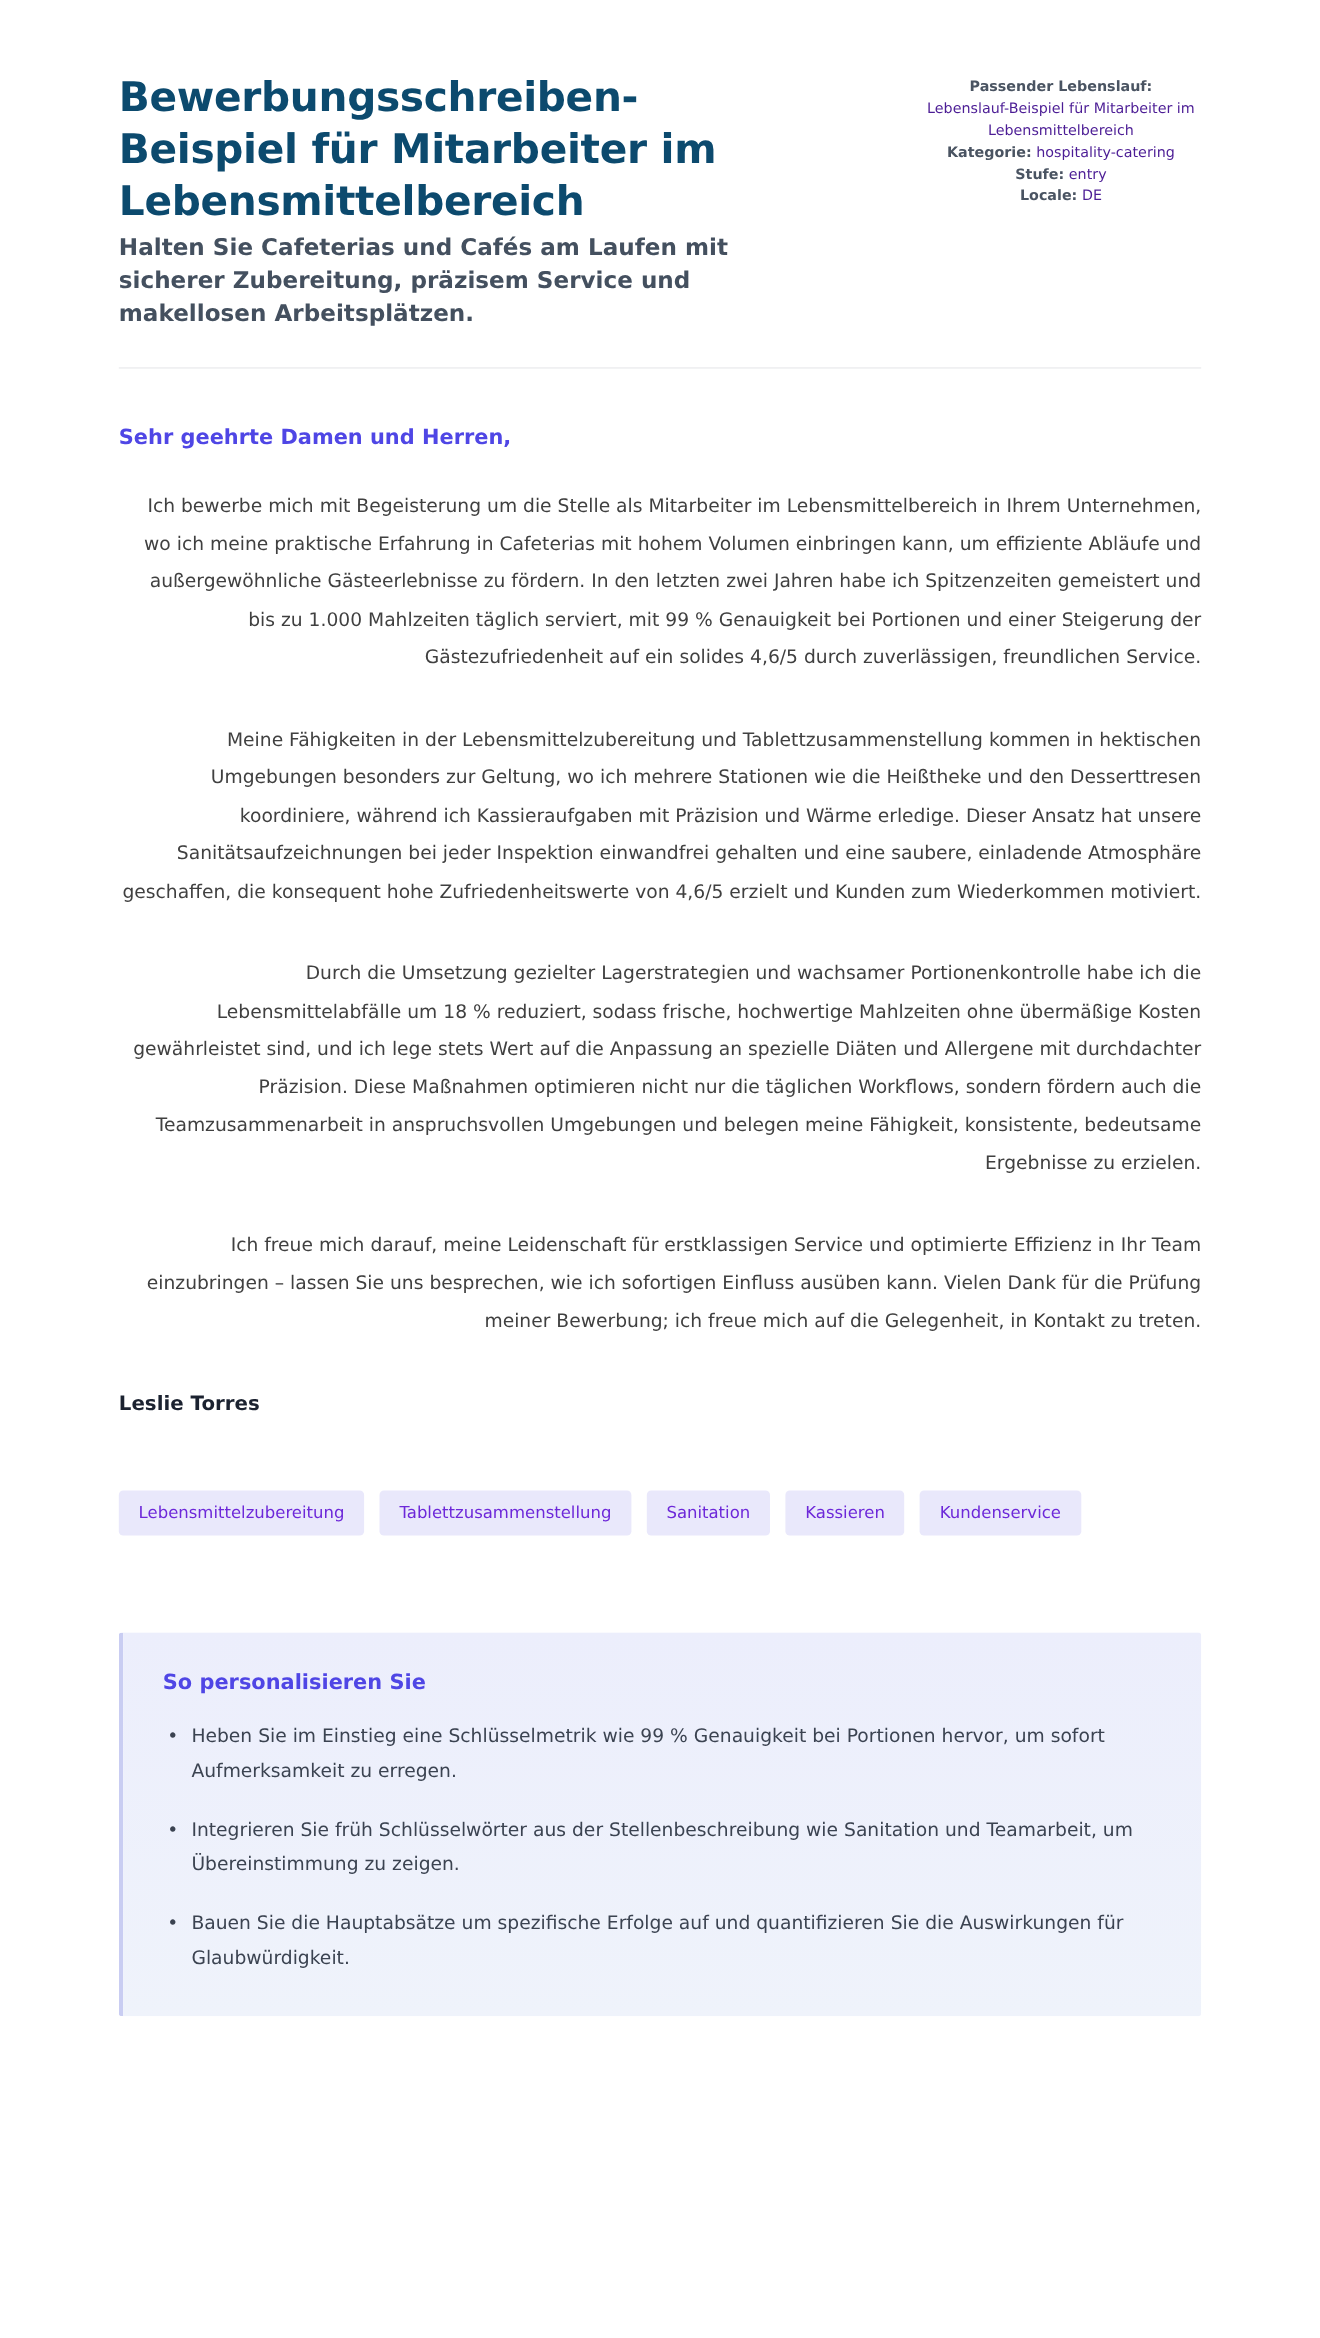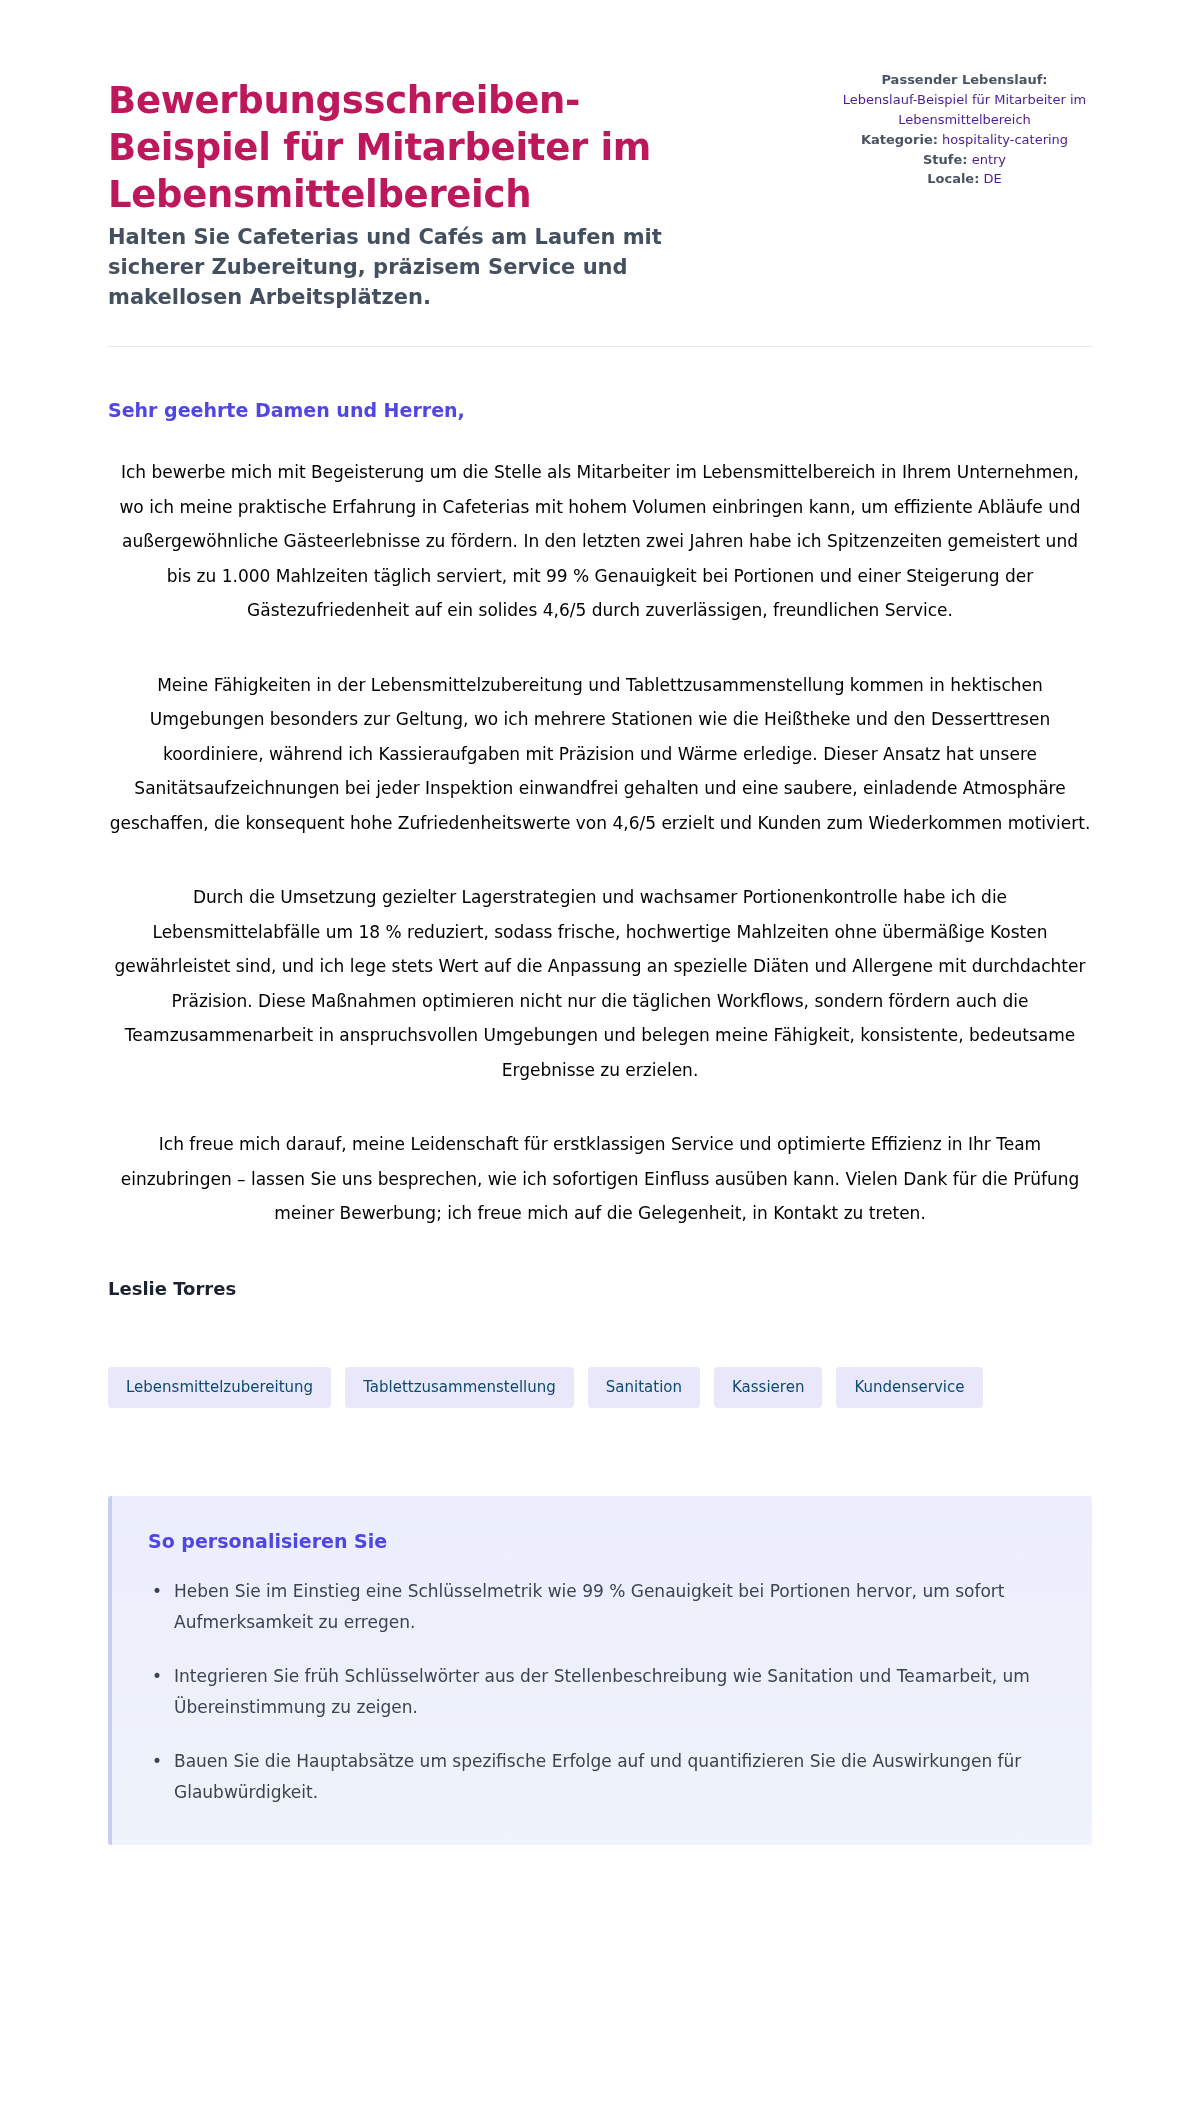--- a/index.html
+++ b/index.html
@@ -30,23 +30,23 @@
     gap: 40px;
   }
   .header-left {
     flex: 0 1 620px;
     max-width: 620px;
   }
   .doc-title {
     font-size: 37px;
     line-height: 1.27;
     font-weight: 700;
-    color: #be185d;
+    color: #0c4a6e;
     letter-spacing: -0.3px;
-    margin: 16px 0 4px 0;
+    margin: 4px 0 4px 0;
   }
   .doc-subtitle {
     font-size: 21px;
     line-height: 1.42;
     font-weight: 700;
     color: #44505f;
     margin: 0;
     max-width: 600px;
   }
   .header-meta {
@@ -78,23 +78,23 @@
   }
   .salutation {
     font-size: 19px;
     font-weight: 700;
     color: #4f46e5;
     margin: 0 0 34px 0;
   }
   .letter p.body-para {
     font-size: 17px;
     line-height: 2.03;
-    color: #000000;
+    color: #404040;
     margin: 0 0 40px 0;
-    text-align: center;
+    text-align: right;
   }
 
   
   .signature {
     margin-top: 47px;
   }
   .sign-name {
     font-size: 18px;
     font-weight: 700;
     color: #1b2230;
@@ -108,21 +108,21 @@
 
   
   .chips {
     display: flex;
     flex-wrap: wrap;
     gap: 14px;
     margin-top: 68px;
   }
   .chip {
     background: #e9e8fb;
-    color: #0c4a6e;
+    color: #6d28d9;
     font-size: 15px;
     line-height: 1;
     padding: 13px 18px;
     border-radius: 4px;
     white-space: nowrap;
   }
 
   
   .callout {
     margin-top: 88px;

